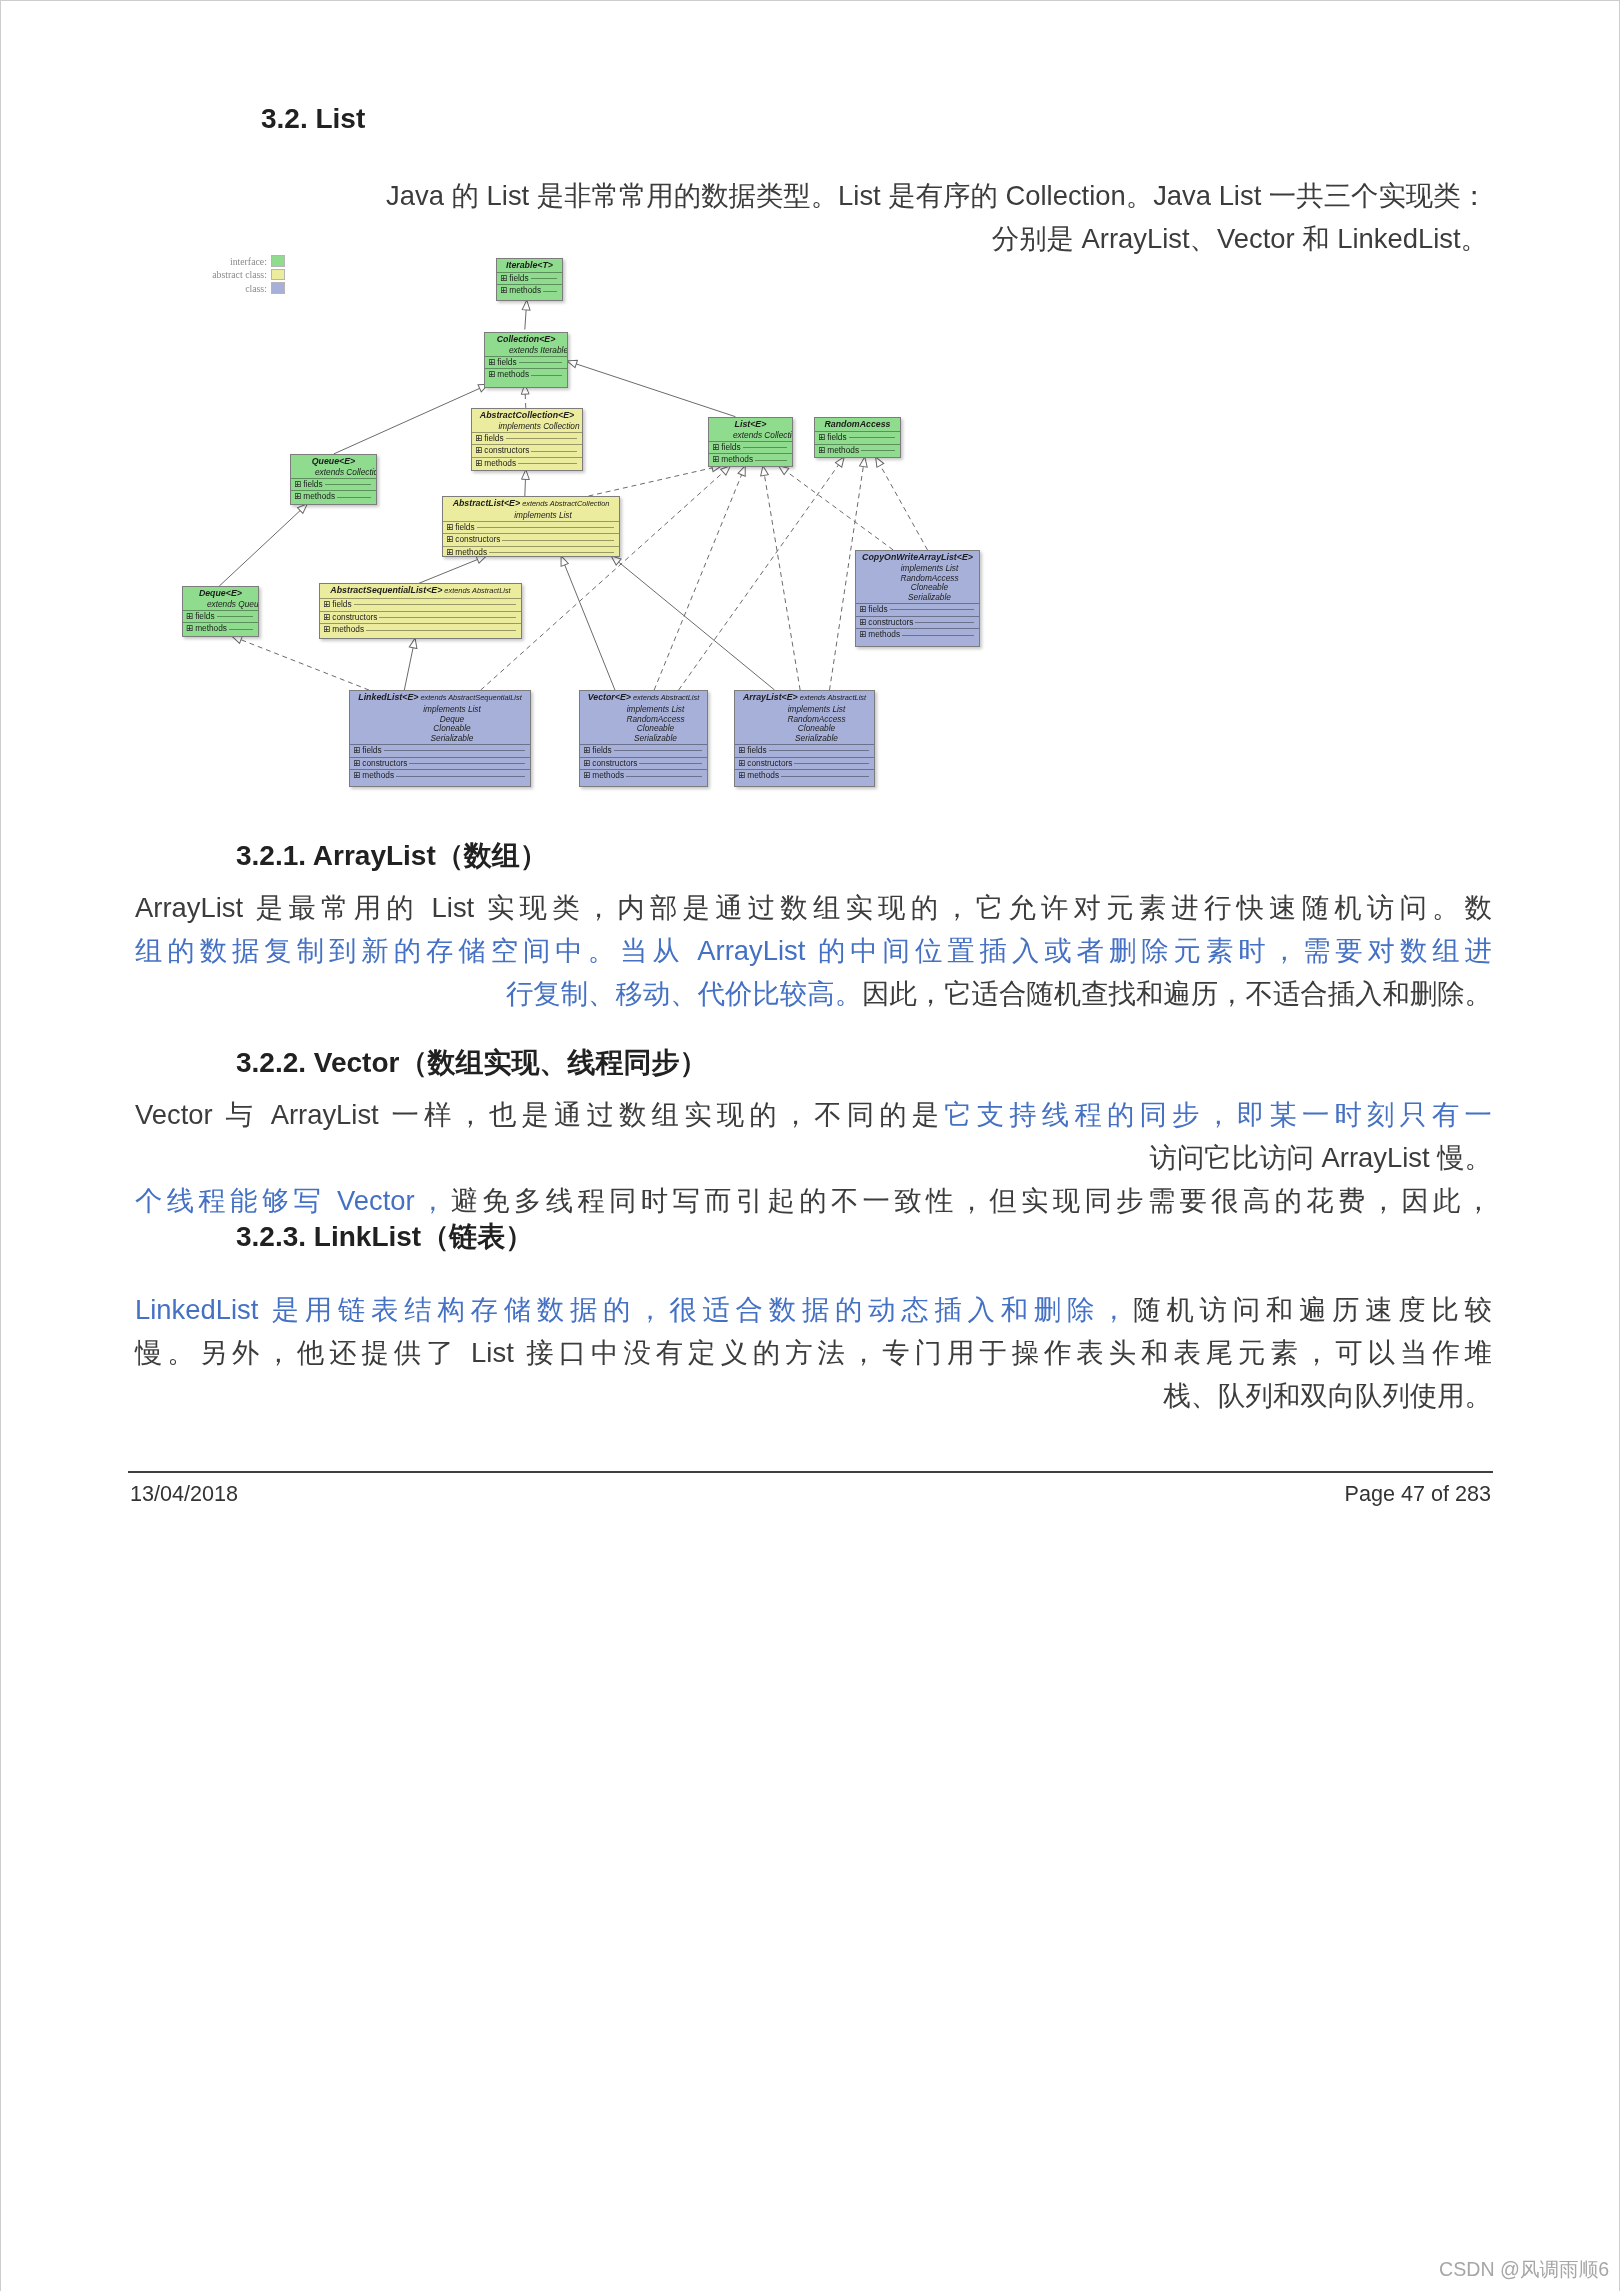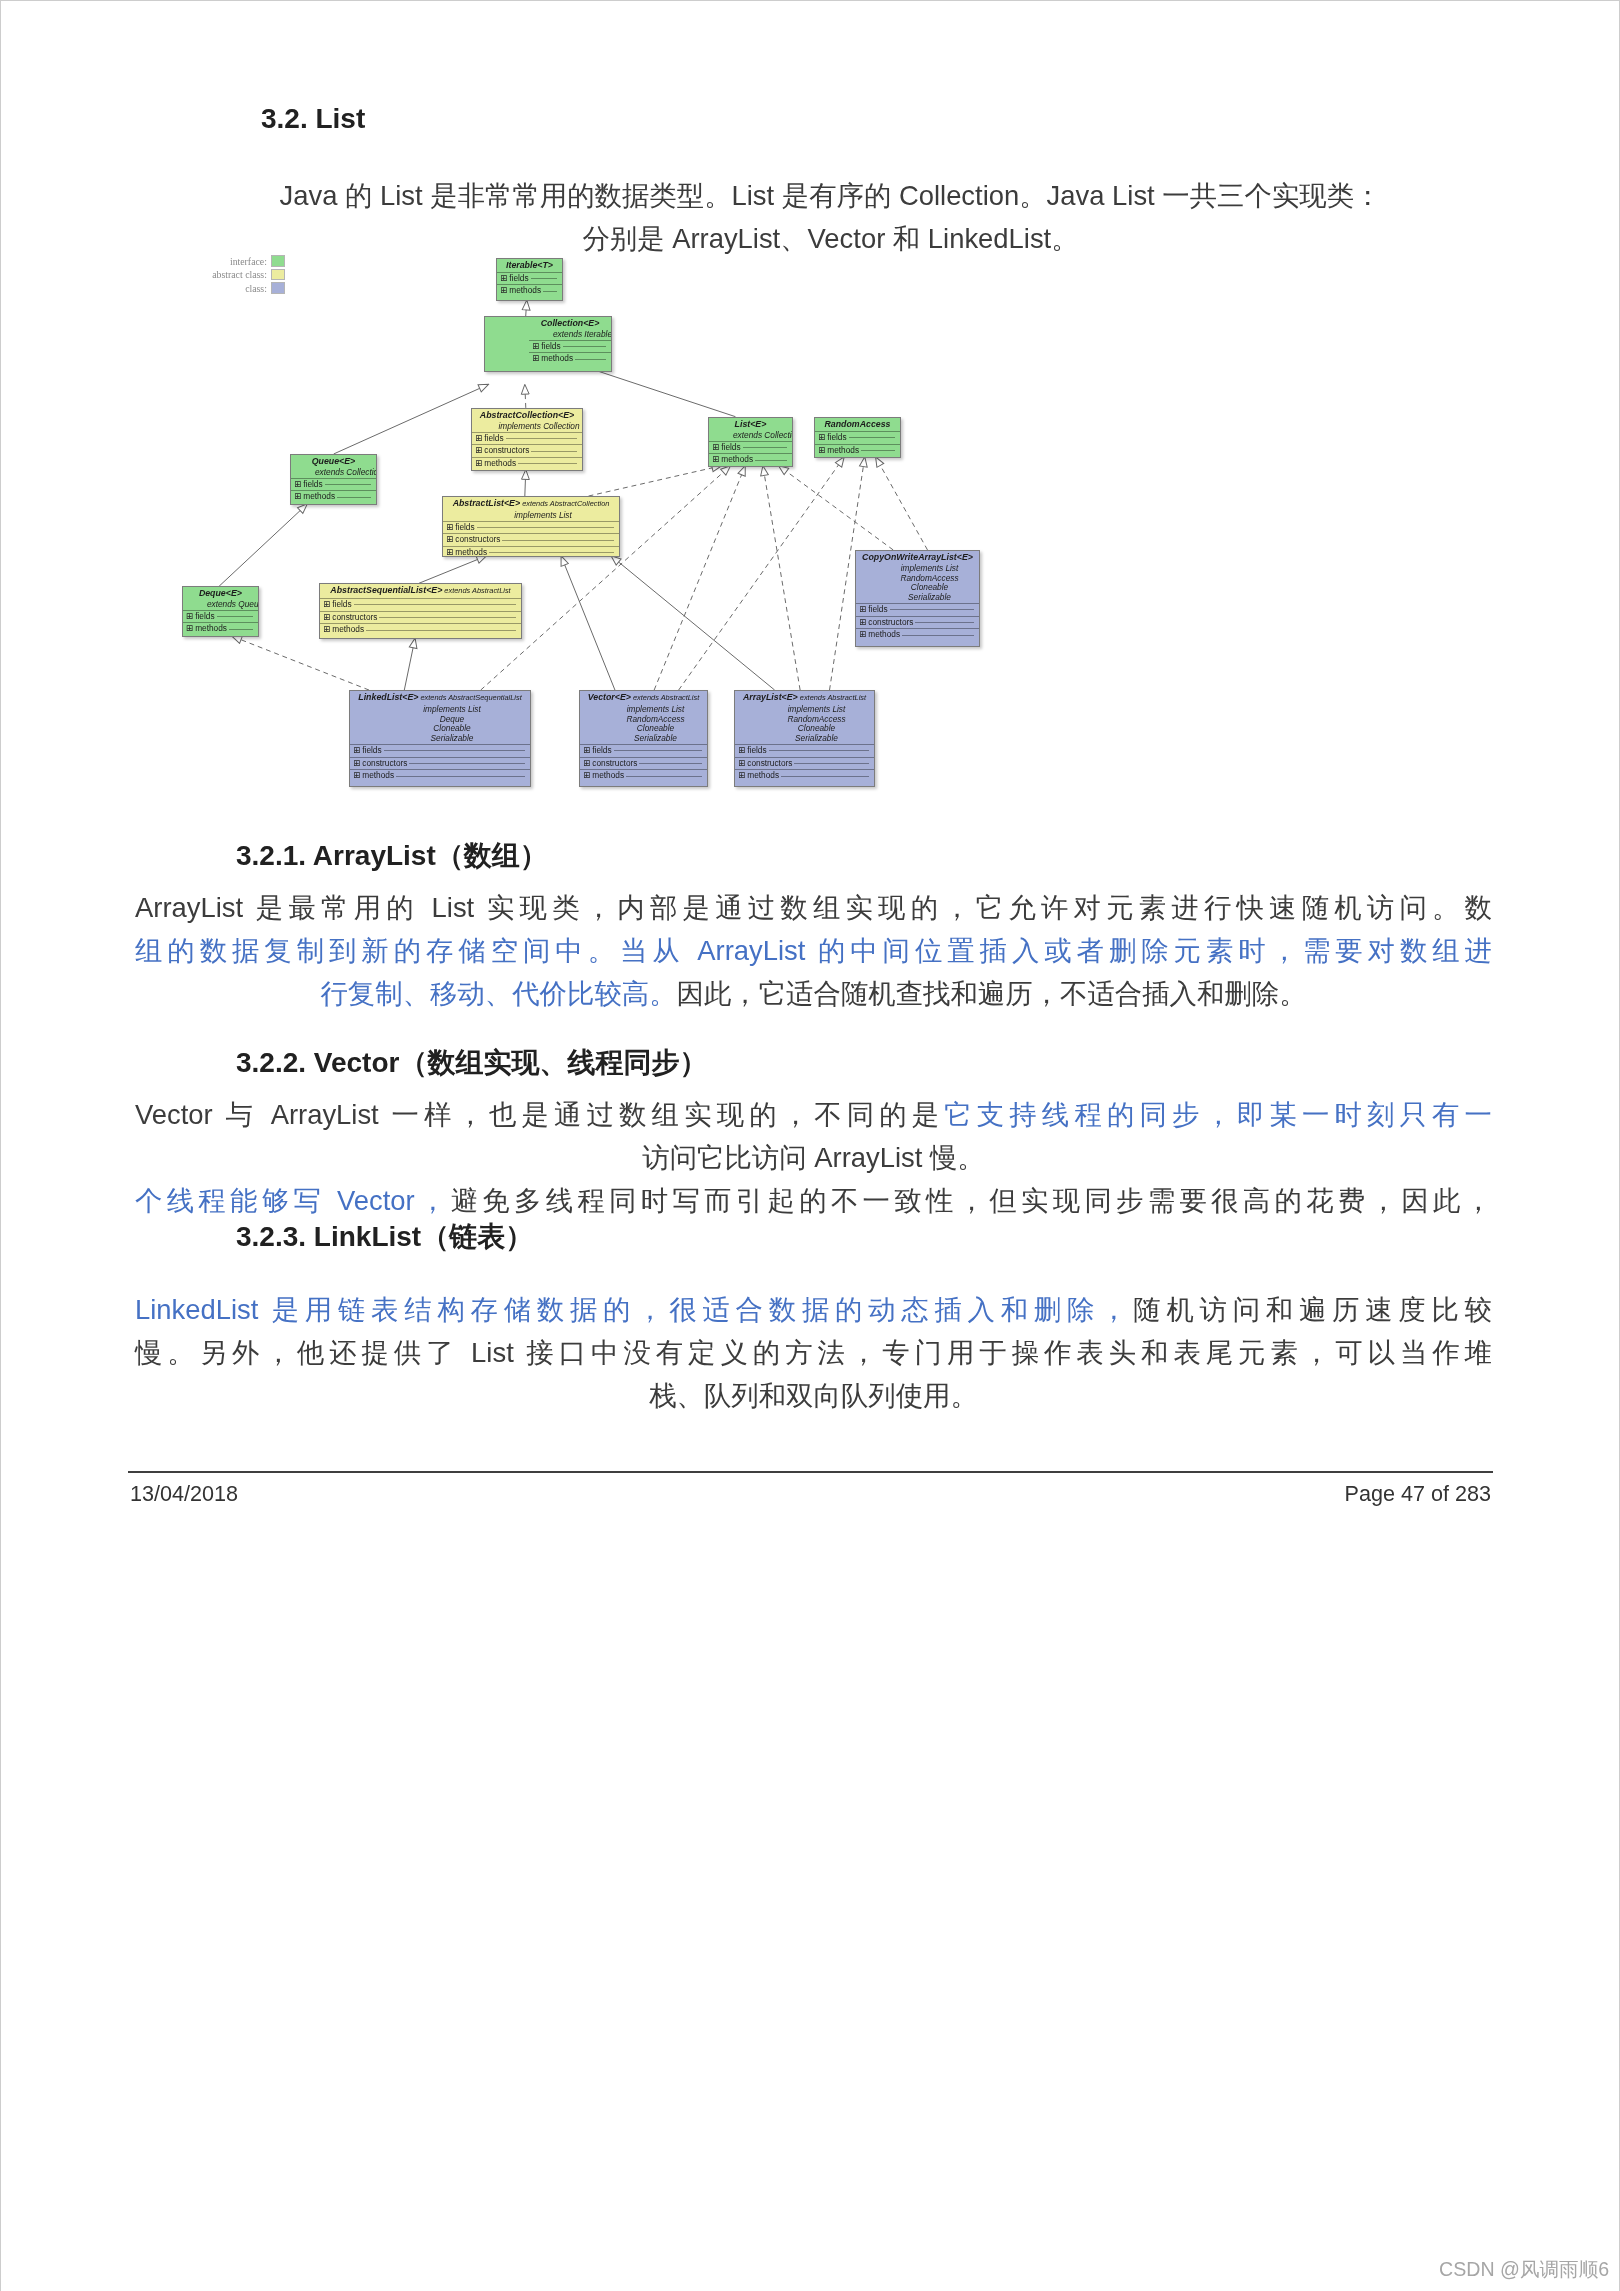--- a/index.html
+++ b/index.html
@@ -13,21 +13,21 @@
   .h-list{left:260px;top:102px;}
   .h-sub1{left:235px;top:836px;}
   .h-sub2{left:235px;top:1043px;}
   .h-sub3{left:235px;top:1217px;}
 
   .para{position:absolute;font-size:27.4px;color:#3c3c3c;}
   .p-intro{left:172px;top:173px;width:1315px;}
   .p-arraylist{left:134px;top:885px;width:1357px;}
   .p-vector{left:134px;top:1092px;width:1357px;}
   .p-linkedlist{left:134px;top:1287px;width:1357px;}
-  .tline{line-height:43px;text-align:center;white-space:nowrap;}
+  .tline{line-height:43px;text-align:right;white-space:nowrap;}
   .tline.just{white-space:normal;text-align:justify;text-align-last:justify;}
   .run-black{color:#3c3c3c;}
   .run-blue{color:#4571c4;}
 
   
   .diagram{position:absolute;left:176px;top:250px;width:823px;height:544px;}
   .diagram svg{position:absolute;left:0;top:0;}
   #legend{position:absolute;left:17.6px;top:2px;width:90px;z-index:3;}
   .legend-row{display:flex;align-items:flex-end;justify-content:flex-end;height:13.7px;font-family:Liberation Serif, serif;}
   .legend-label{font-size:9.8px;color:#8a8a8a;margin-right:3.9px;white-space:nowrap;}
@@ -120,21 +120,21 @@
           <span class="plus">⊞</span>
           <span class="rlabel">fields</span>
           <span class="rline"></span>
         </div>
         <div class="uml-row">
           <span class="plus">⊞</span>
           <span class="rlabel">methods</span>
           <span class="rline"></span>
         </div>
       </div>
-      <div class="uml interface" style="left: 307px; top: 65px; width: 82px; height: 54px; padding-left: 44px;">
+      <div class="uml interface" style="left: 307px; top: 81px; width: 82px; height: 54px;">
         <div class="uml-title"><span>Collection&lt;E&gt;</span></div>
         <div class="uml-sub">extends  Iterable</div>
         <div class="uml-row">
           <span class="plus">⊞</span>
           <span class="rlabel">fields</span>
           <span class="rline"></span>
         </div>
         <div class="uml-row">
           <span class="plus">⊞</span>
           <span class="rlabel">methods</span>

